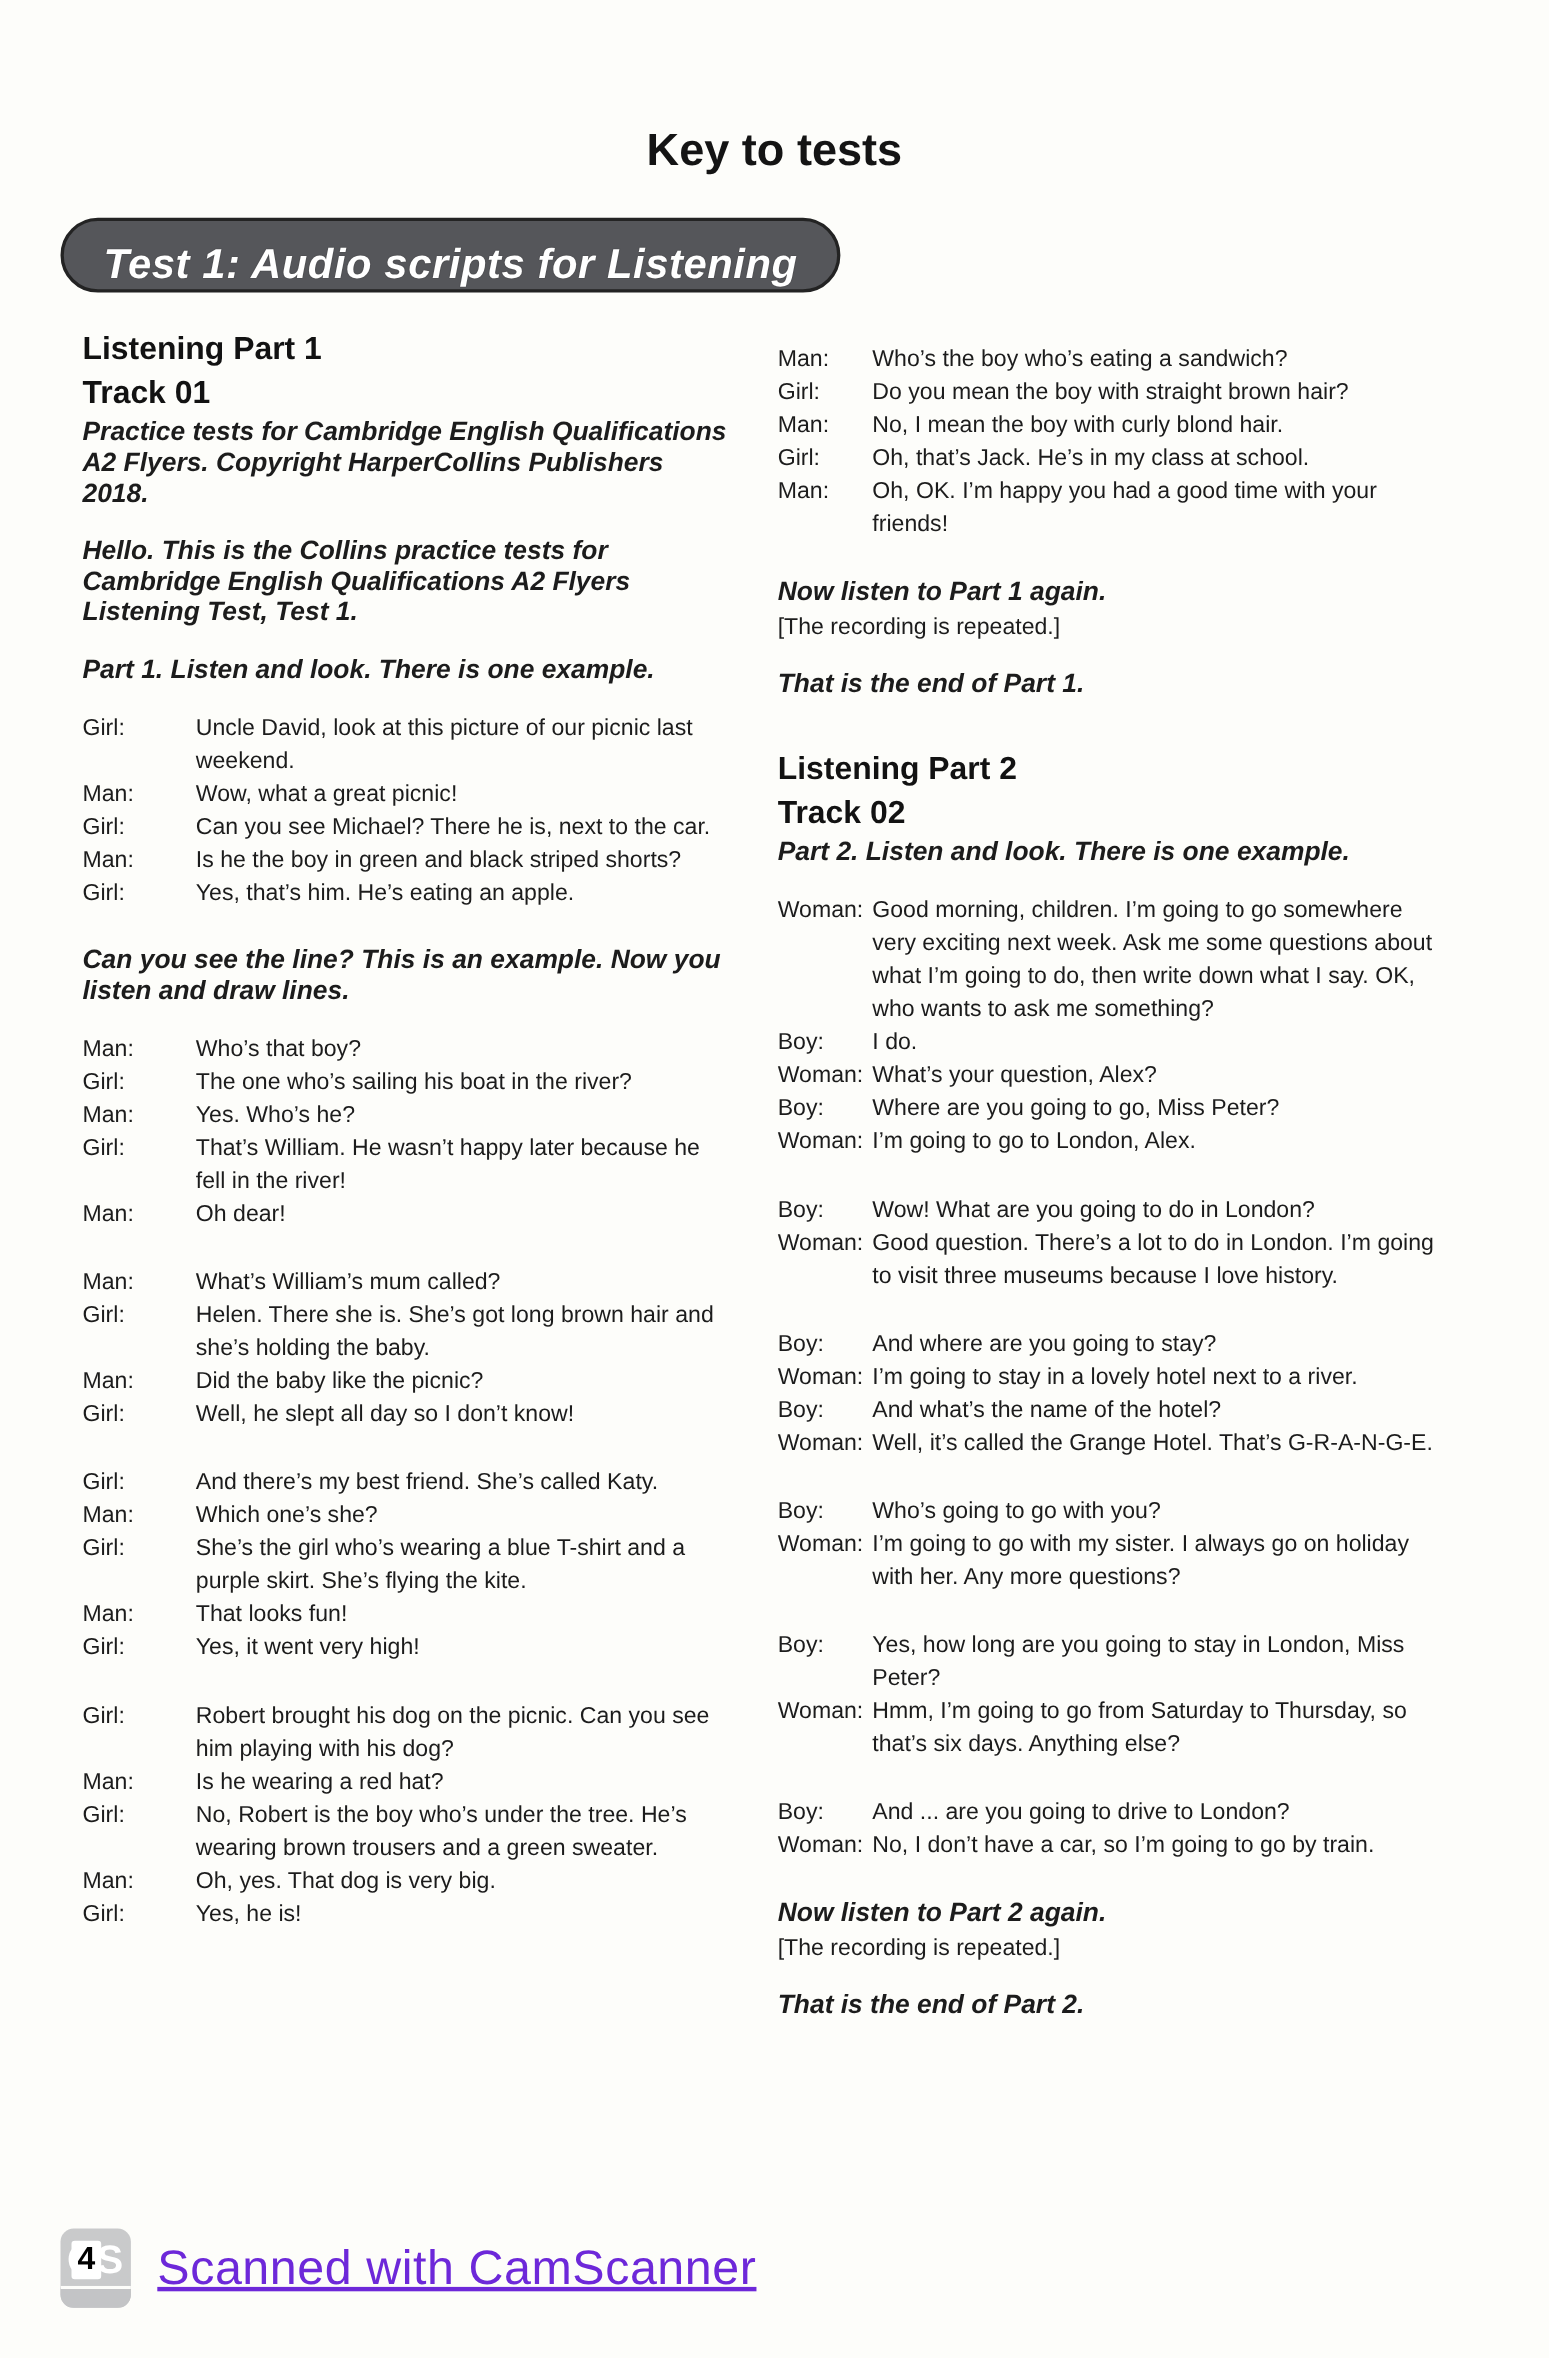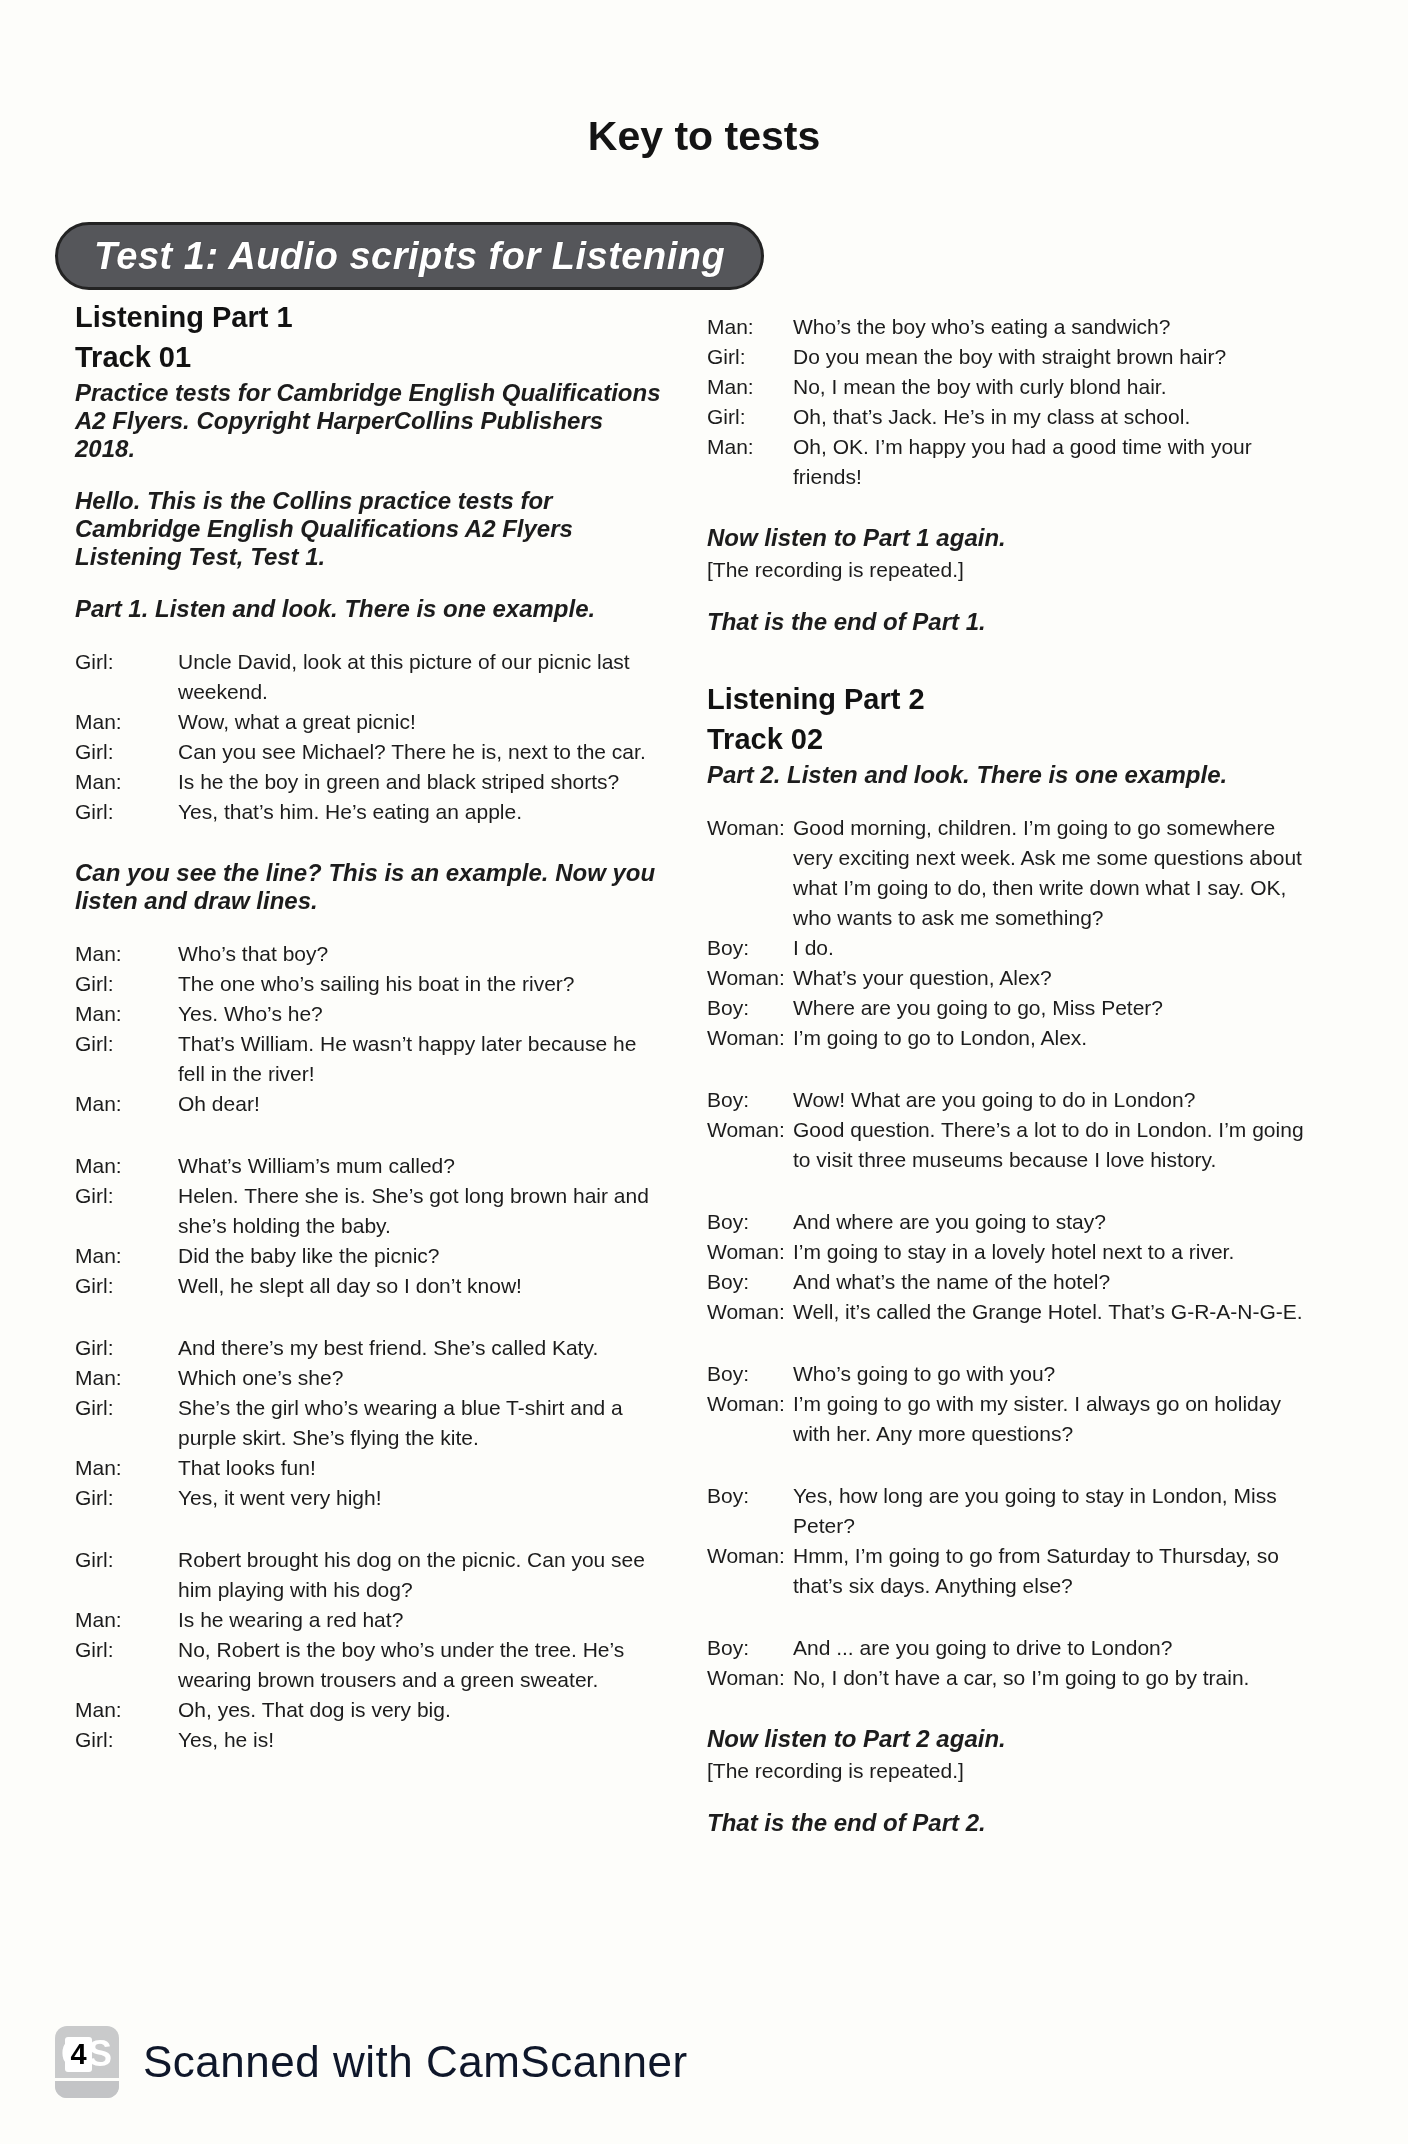--- a/index.html
+++ b/index.html
@@ -13,27 +13,26 @@
   }
   .page-title{
     position:absolute;top:112px;left:0;width:100%;
     text-align:center;
     font-size:41px;font-weight:700;line-height:48px;
     color:#141414;
   }
   .badge{
     position:absolute;top:198px;left:55px;
     height:62px;
-    display:inline-flex;align-items:center;
+    display:inline-flex;align-items:flex-end;
     padding:0 36px;
     background:#55565a;
     border:3px solid #232323;
     border-radius:36px;
     box-sizing:content-box;
-    margin-top:24px;
   }
   .badge span{
     color:#ffffff;
     font-size:38px;font-weight:700;font-style:italic;
     letter-spacing:.5px;
     white-space:nowrap;
     text-shadow:0 0 1px #2a2a2a;
   }
   .columns{
     position:absolute;top:300px;left:75px;
@@ -347,16 +346,16 @@
 
   <div class="footer">
     <div class="cs-logo">
       <div class="cs-body"></div>
       <div class="cs-band"></div>
       <div class="cs-letters">CS</div>
       <div class="page-num-patch">
         <span>4</span>
       </div>
     </div>
-    <div class="scan-text" style="color: #0f172a;">Scanned with CamScanner</div>
+    <div class="scan-text" style="color: #6d28d9; text-decoration: underline;">Scanned with CamScanner</div>
   </div>
 
 </div>
 
 </body></html>

